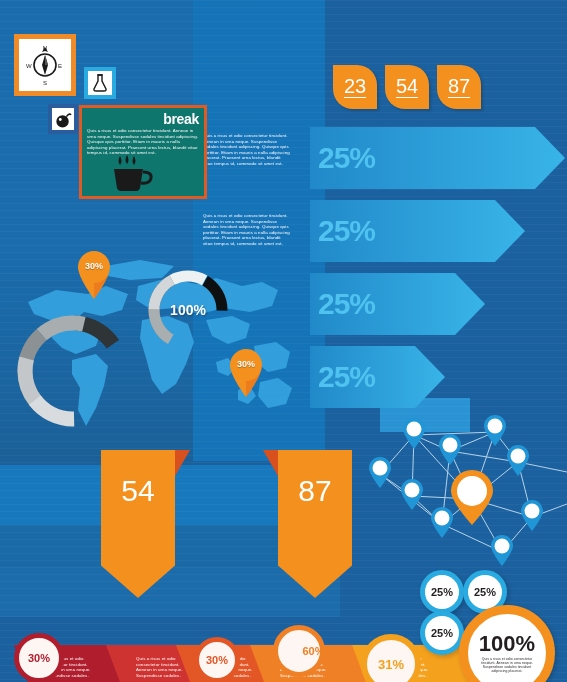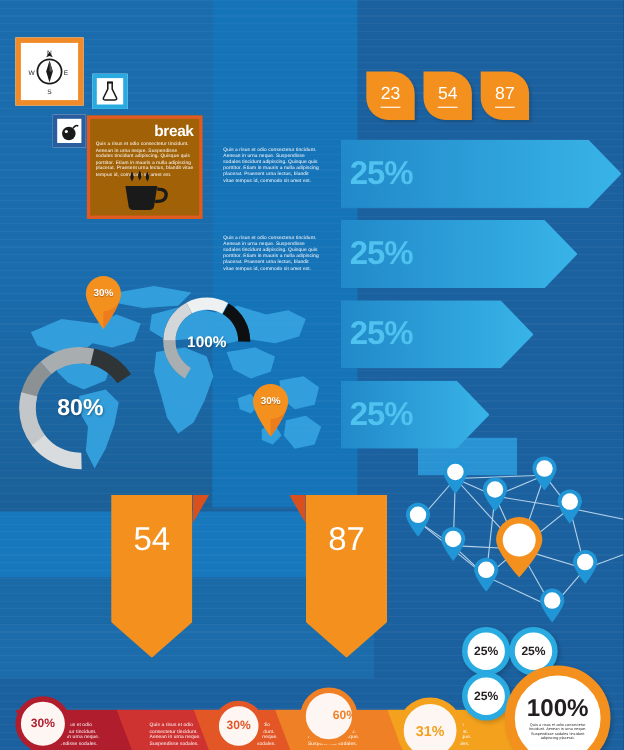--- a/index.html
+++ b/index.html
@@ -37,22 +37,22 @@
 
   
   .iconbox{position:absolute;background:#ffffff;box-sizing:border-box;z-index:6;
     display:flex;align-items:center;justify-content:center;}
   #icon-compass{left:14px;top:34px;width:62px;height:62px;border:5px solid #f08b28;}
   #icon-flask{left:84px;top:67px;width:32px;height:32px;border:4px solid #29abe2;}
   #icon-bomb{left:48px;top:104px;width:30px;height:30px;border:4px solid #2a5d9e;}
 
   
   #break-card{
-    position:absolute;left:79px;top:105px;width:105px;height:94px;
-    background:#a16207;border:3px solid #e05a22;box-sizing:border-box;z-index:7;
+    position:absolute;left:79px;top:105px;width:128px;height:94px;
+    background:#0f766e;border:3px solid #e05a22;box-sizing:border-box;z-index:7;
     padding:4px 5px;
   }
   #break-card .title{
     color:#ffffff;font-size:14px;font-weight:bold;text-align:right;
     line-height:14px;margin:0 0 2px 0;letter-spacing:-.3px;
   }
   #break-card .lorem{color:#ffffff;}
   .cup{position:absolute;left:28px;bottom:4px;}
 
   
@@ -61,21 +61,21 @@
   #copy-2{left:203px;top:213px;}
 
   
   .leaf{
     position:absolute;width:44px;height:44px;background:#f4901e;z-index:6;
     border-radius:0 20px 0 20px;
     display:flex;align-items:center;justify-content:center;
     box-shadow:2px 2px 3px rgba(0,0,0,.18);
   }
   .leaf span{
-    color:#ffffff;font-size:16px;font-weight:normal;
+    color:#ffffff;font-size:20px;font-weight:normal;
     border-bottom:1.5px solid #ffffff;line-height:20px;padding-bottom:1px;
   }
   #leaf-23{left:333px;top:65px;}
   #leaf-54{left:385px;top:65px;}
   #leaf-87{left:437px;top:65px;}
 
   
   .arrowrow{position:absolute;z-index:5;height:62px;}
   .arrowrow .bar{
     position:absolute;left:0;top:0;height:62px;width:100%;
@@ -273,23 +273,20 @@
     <svg width="118" height="118" viewBox="0 0 118 118">
       <g fill="none" stroke-width="15">
         <circle cx="59" cy="59" r="48" stroke="#2f3437" stroke-dasharray="45 256" stroke-dashoffset="-2" transform="rotate(-90 59 59)"></circle>
         <circle cx="59" cy="59" r="48" stroke="#6d7275" stroke-dasharray="45 256" stroke-dashoffset="-180" transform="rotate(-90 59 59)"></circle>
         <circle cx="59" cy="59" r="48" stroke="#8c9194" stroke-dasharray="42 256" stroke-dashoffset="-225" transform="rotate(-90 59 59)"></circle>
         <circle cx="59" cy="59" r="48" stroke="#a8adaf" stroke-dasharray="42 256" stroke-dashoffset="-267" transform="rotate(-90 59 59)"></circle>
         <circle cx="59" cy="59" r="48" stroke="#c3c7c9" stroke-dasharray="45 256" stroke-dashoffset="-43" transform="rotate(90 59 59)"></circle>
         <circle cx="59" cy="59" r="48" stroke="#d8dcde" stroke-dasharray="44 256" stroke-dashoffset="0" transform="rotate(90 59 59)"></circle>
       </g>
     </svg>
-    <div class="hole" style="inset:15px;">
-      <span class="label">80%</span>
-    </div>
   </div>
 
   <div class="donut" id="donut-100">
     <svg width="84" height="84" viewBox="0 0 84 84">
       <g fill="none" stroke-width="11">
         <circle cx="42" cy="42" r="34" stroke="#0d0f10" stroke-dasharray="36 178" stroke-dashoffset="-18" transform="rotate(-90 42 42)"></circle>
         <circle cx="42" cy="42" r="34" stroke="#4b5053" stroke-dasharray="36 178" stroke-dashoffset="-162" transform="rotate(-90 42 42)"></circle>
         <circle cx="42" cy="42" r="34" stroke="#7e8386" stroke-dasharray="36 178" stroke-dashoffset="-126" transform="rotate(-90 42 42)"></circle>
         <circle cx="42" cy="42" r="34" stroke="#a9aeb0" stroke-dasharray="36 178" stroke-dashoffset="-18" transform="rotate(90 42 42)"></circle>
         <circle cx="42" cy="42" r="34" stroke="#d3d7d9" stroke-dasharray="36 178" stroke-dashoffset="-54" transform="rotate(90 42 42)"></circle>

